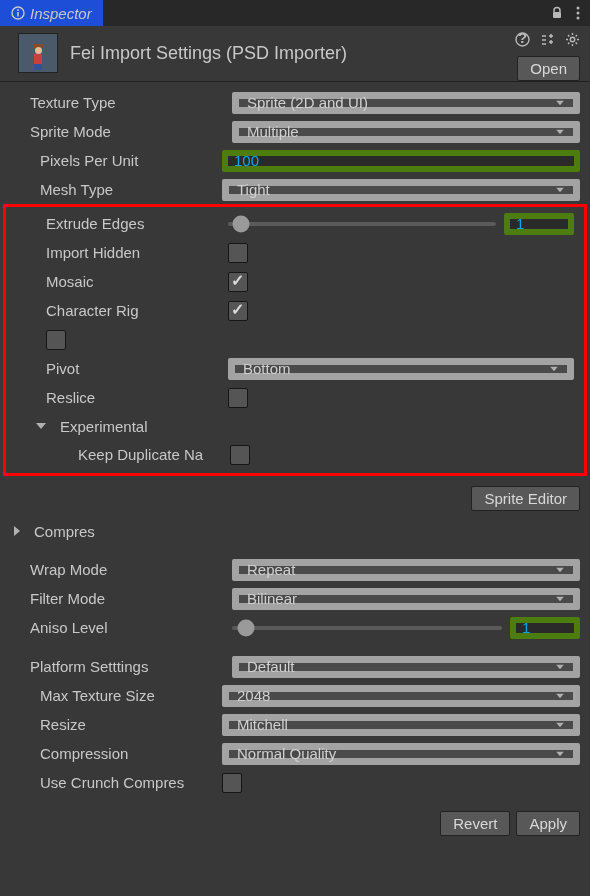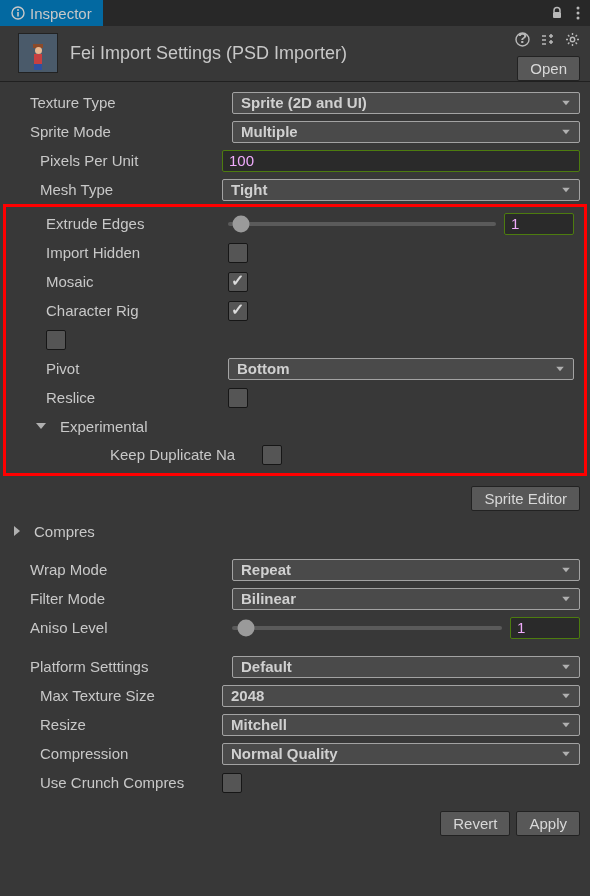--- a/index.html
+++ b/index.html
@@ -1,47 +1,47 @@
 <!DOCTYPE html>
 <html><head>
 <meta charset="utf-8">
 <style>
 * { margin:0; padding:0; box-sizing:border-box; font-family:Arial,sans-serif; font-size:15px; }
 body { background:#383838; color:#c8c8c8; width:590px; height:896px; overflow:hidden; }
 
 .tab-bar { height:26px; background:#282828; display:flex; align-items:stretch; }
-.tab { background:#0369a1; padding:3px 11px; display:flex; align-items:center; gap:5px; }
+.tab { background:#1d4ed8; padding:3px 11px; display:flex; align-items:center; gap:5px;font-style:italic; }
 .tab-spacer { flex:1; }
 .tab-icons { display:flex; align-items:center; gap:12px; padding-right:10px; color:#b8b8b8; }
 
 .header { display:flex; align-items:center; padding:7px 10px 4px 18px; gap:12px; position:relative; }
 .thumb { width:40px; height:40px; background:#4a5a6a; border:1px solid #222; position:relative; overflow:hidden; }
 .char { position:absolute; bottom:2px; left:50%; transform:translateX(-50%); width:16px; }
 .char .head { width:7px; height:7px; background:#e8b890; border-radius:50%; margin:0 auto; }
 .char .hat { width:10px; height:4px; background:#8a4a2a; margin:0 auto -1px; }
 .char .body { width:8px; height:10px; background:#c84040; margin:0 auto; }
 .char .legs { width:8px; height:6px; background:#3050a0; margin:0 auto; }
 .title { font-size:18px; color:#c8c8c8; flex:1; }
 .hdr-icons { position:absolute; top:6px; right:10px; display:flex; gap:10px; color:#b8b8b8; }
 .open-wrap { position:absolute; top:30px; right:10px; }
 .btn { background:#585858; border:1px solid #222; color:#d8d8d8; padding:3px 12px; border-radius:2px; cursor:pointer; }
 
 .divider { border:none; border-top:1px solid #202020; margin:4px 0 6px; }
 
 .rows { padding:0; }
 .row { display:flex; align-items:center; height:29px; padding-left:30px; padding-right:10px; }
 .row.i1 { padding-left:40px; }
-.row.i3 { padding-left:104px;align-items:center; }
+.row.i3 { padding-left:72px;align-items:center; }
 .lbl { width:202px; overflow:hidden; white-space:nowrap; flex-shrink:0; }
 .row.i1 .lbl { width:182px; }
 .row.i3 .lbl { width:152px; }
 .ctrl { flex:1; display:flex; align-items:center; gap:4px; }
 
-.select { background:#4a4a4a; border:1px solid #a3a3a3; color:#d0d0d0; height:22px; width:100%; padding:0 8px; display:flex; align-items:center; justify-content:space-between; border-radius:2px; cursor:pointer;font-weight:bold; }
-.input { background:#2a2a2a; border:1px solid #4d7c0f; color:#f0abfc; height:22px; width:100%; padding:0 6px; border-radius:2px; }
+.select { background:#4a4a4a; border:7px solid #a3a3a3; color:#d0d0d0; height:22px; width:100%; padding:0 8px; display:flex; align-items:center; justify-content:space-between; border-radius:2px; cursor:pointer; }
+.input { background:#2a2a2a; border:6px solid #4d7c0f; color:#0ea5e9; height:22px; width:100%; padding:0 6px; border-radius:2px; }
 .check { width:20px; height:20px; background:#555; border:1px solid #161616; border-radius:2px; position:relative; cursor:pointer; }
 .check.on::after { content:"✓"; position:absolute; top:-2px; left:2px; font-size:16px; color:#dcdcdc; font-weight:bold; }
 
 .slider { flex:1; display:flex; align-items:center; gap:8px; }
 .track { flex:1; height:4px; background:#5a5a5a; border-radius:2px; position:relative; }
 .thumb-slider { width:17px; height:17px; background:#9a9a9a; border-radius:50%; position:absolute; top:50%; transform:translate(-50%,-50%); cursor:pointer; }
 .slider .input { width:70px; flex:none; }
 
 .foldout { display:flex; align-items:center; height:28px; padding-left:30px; gap:14px; cursor:pointer; }
 .foldout.i1 { padding-left:30px; }

